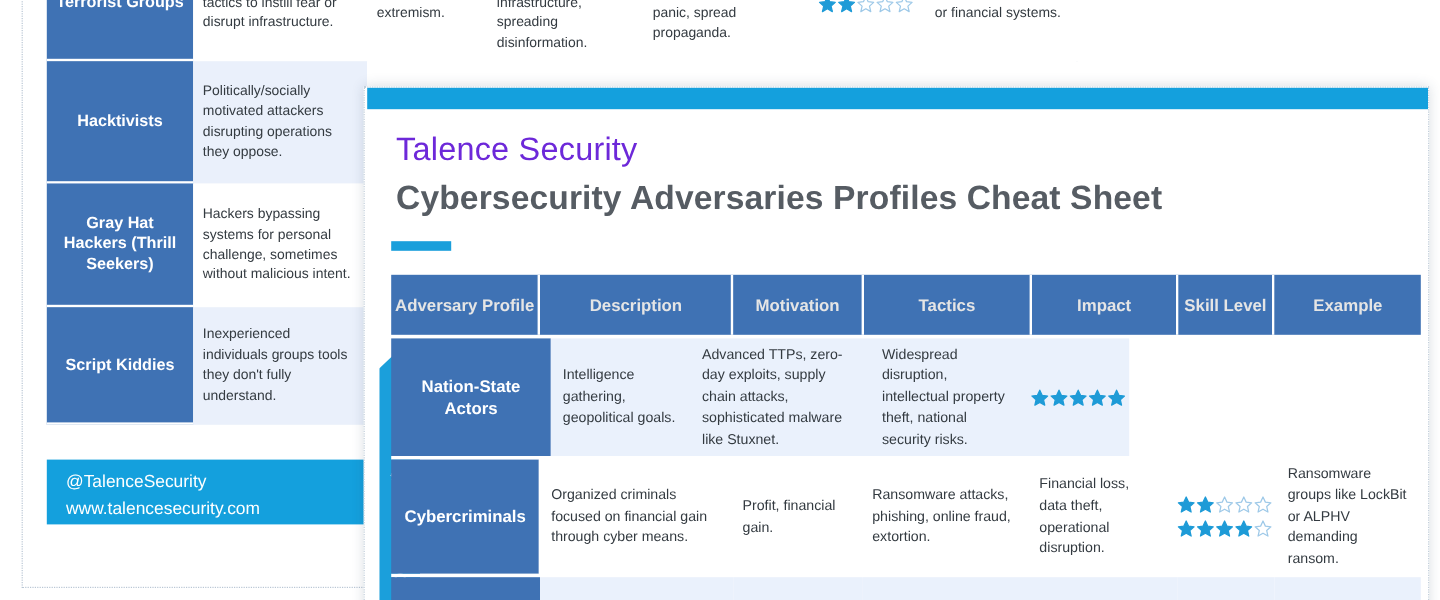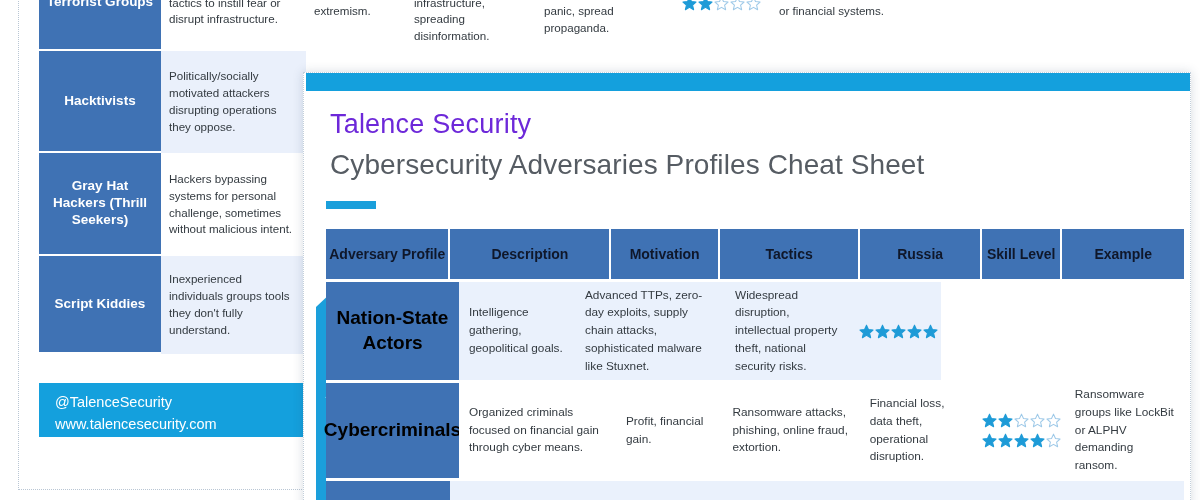--- a/index.html
+++ b/index.html
@@ -65,21 +65,21 @@
   }
   #panel-topbar{
     position:absolute;left:2px;top:0px;width:886px;height:18px;background:#14a0dd;
   }
   #brand{
     position:absolute;left:26px;top:36px;
     font-size:27px;color:#6d28d9;font-weight:normal;letter-spacing:.2px;
   }
   #sheet-title{
     position:absolute;left:26px;top:76px;
-    font-size:28px;color:#565c63;font-weight:normal;letter-spacing:.1px;
+    font-size:28px;color:#565c63;font-weight:bold;letter-spacing:.1px;
   }
   #accent-bar{position:absolute;left:22px;top:128px;width:50px;height:8px;background:#1a9fdb;}
 
   
   #ribbon{
     position:absolute;left:12px;top:218px;width:34px;height:222px;
     background:#1b9fdb;
     clip-path:polygon(50% 0%,100% 16px,100% 100%,0% 100%,0% 16px);
     color:#ffffff;
   }
@@ -90,32 +90,32 @@
   #ribbon-label{
     position:absolute;left:-58px;top:150px;width:150px;text-align:center;
     transform:rotate(-90deg);transform-origin:center center;
     font-size:14px;font-weight:bold;letter-spacing:.4px;
   }
 
   
   #m-table{position:absolute;left:22px;top:156px;width:858px;}
   .m-head{display:flex;height:50px;}
   .m-head .hc{
-    background:#3f72b4;color:#0f172a;font-weight:bold;font-size:14px;
+    background:#3f72b4;color:#e5e5e5;font-weight:bold;font-size:14px;
     display:flex;align-items:center;justify-content:center;text-align:center;
     border-right:2px solid #ffffff;box-sizing:border-box;
   }
   .m-head .hc:last-child{border-right:none;}
   .m-row{display:flex;align-items:stretch;border-top:3px solid #ffffff;}
   .m-row .rc{
     box-sizing:border-box;padding:8px 10px;font-size:11.8px;color:#333a40;
     line-height:1.5;display:flex;align-items:center;
   }
   .m-row .namecell{
-    background:#3f72b4;color:#000000;font-weight:bold;font-size:19px;
+    background:#3f72b4;color:#ffffff;font-weight:bold;font-size:14px;
     display:flex;align-items:center;justify-content:center;text-align:center;
     line-height:1.3;padding:4px 8px;box-sizing:border-box;
   }
   .col-0{width:133px;}
   .col-1{width:172px;}
   .col-2{width:116px;}
   .col-3{width:150px;}
   .col-4{width:130px;}
   .col-5{width:86px;justify-content:center !important;}
   .col-6{width:130px;}
@@ -210,21 +210,21 @@
     <div id="ribbon-label">Dangerous</div>
   </div>
 
   <div id="m-table">
 
     <div class="m-head">
       <div class="hc col-0">Adversary Profile</div>
       <div class="hc col-1">Description</div>
       <div class="hc col-2">Motivation</div>
       <div class="hc col-3">Tactics</div>
-      <div class="hc col-4">Russia</div>
+      <div class="hc col-4">Impact</div>
       <div class="hc col-5">Skill Level</div>
       <div class="hc col-6">Example</div>
     </div>
 
     <div class="m-row" style="height:98px;">
       <div class="rc namecell col-0">Nation-State Actors</div>
       <div class="rc col-2 rowshade-1">Intelligence gathering, geopolitical goals.</div>
       <div class="rc col-3 rowshade-1">Advanced TTPs, zero-day exploits, supply chain attacks, sophisticated malware like Stuxnet.</div>
       <div class="rc col-4 rowshade-1">Widespread disruption, intellectual property theft, national security risks.</div>
       <div class="rc col-5 rowshade-1">

